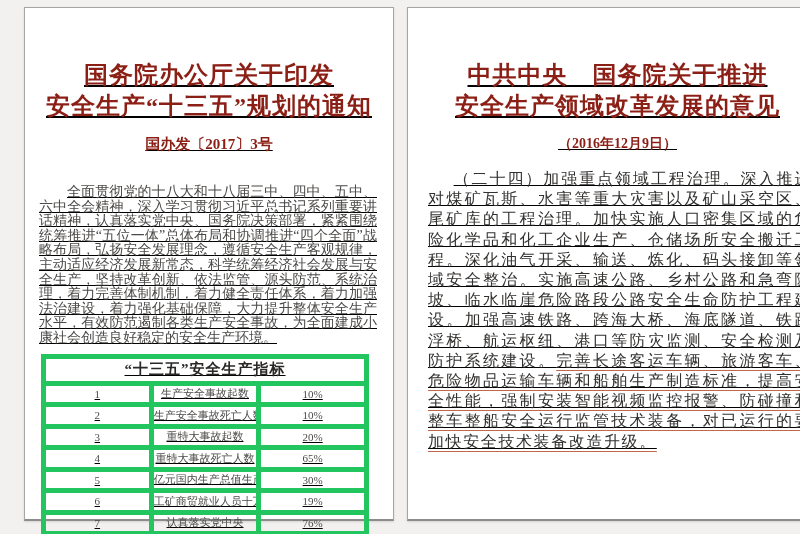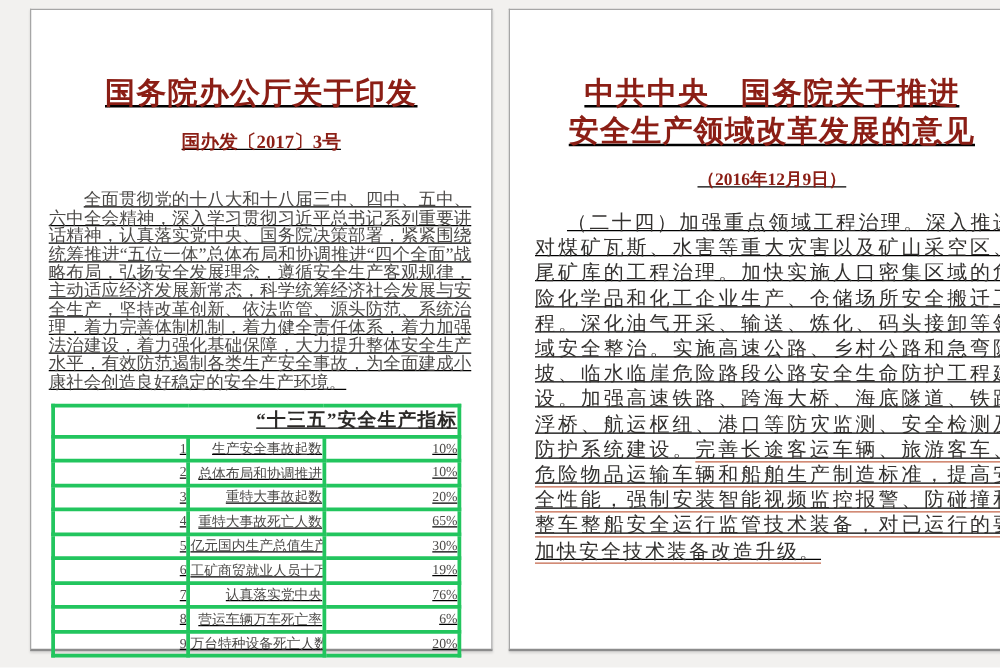--- a/index.html
+++ b/index.html
@@ -52,22 +52,22 @@
   }
 
   .indicators-table {
     margin: 8px 16px 0 16px;
     border-collapse: collapse;
     width: 328px;
     table-layout: fixed;
     color: #4c4a48;
   }
   .indicators-table td {
-    border: 3px solid #22c55e;
-    text-align: right;
+    border: 5px solid #22c55e;
+    text-align: center;
     vertical-align: middle;
     font-size: 11px;
     padding: 0;
     height: 16.5px;
     overflow: hidden;
     white-space: nowrap;
   }
   .indicators-table .t-title td {
     font-size: 15px;
     font-weight: bold;
@@ -98,37 +98,38 @@
     text-decoration-thickness: 1px;
     text-underline-offset: 4px;
   }
 </style>
 </head>
 <body>
 
 <div class="page page-left">
   <div class="doc-title">
     <span>国务院办公厅关于印发</span><br>
+    <span>安全生产“十三五”规划的通知</span>
   </div>
   <div class="doc-subline">国办发〔2017〕3号</div>
   <div class="body-left">全面贯彻党的十八大和十八届三中、四中、五中、六中全会精神，深入学习贯彻习近平总书记系列重要讲话精神，认真落实党中央、国务院决策部署，紧紧围绕统筹推进“五位一体”总体布局和协调推进“四个全面”战略布局，弘扬安全发展理念，遵循安全生产客观规律，主动适应经济发展新常态，科学统筹经济社会发展与安全生产，坚持改革创新、依法监管、源头防范、系统治理，着力完善体制机制，着力健全责任体系，着力加强法治建设，着力强化基础保障，大力提升整体安全生产水平，有效防范遏制各类生产安全事故，为全面建成小康社会创造良好稳定的安全生产环境。</div>
 
   <table class="indicators-table">
     <tbody>
         <tr class="t-title">
       <td colspan="3">“十三五”安全生产指标</td>
     </tr>
     <tr>
       <td>1</td>
       <td>生产安全事故起数</td>
       <td>10%</td>
     </tr>
     <tr>
       <td>2</td>
-      <td>总体布局和协调推进</td>
+      <td>生产安全事故死亡人数</td>
       <td>10%</td>
     </tr>
     <tr>
       <td>3</td>
       <td>重特大事故起数</td>
       <td>20%</td>
     </tr>
     <tr>
       <td>4</td>
       <td>重特大事故死亡人数</td>

